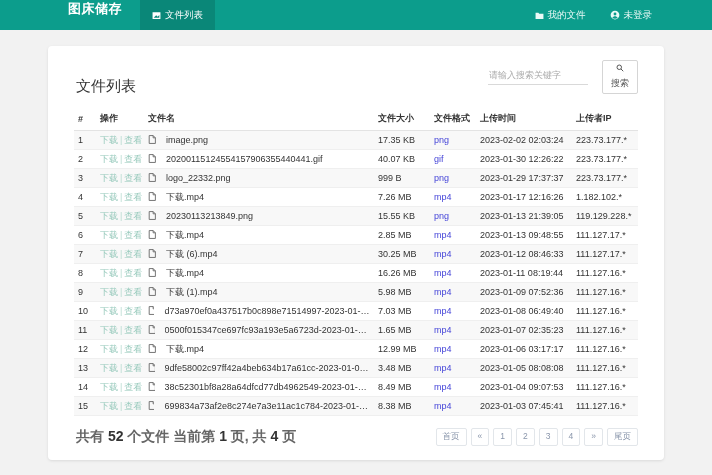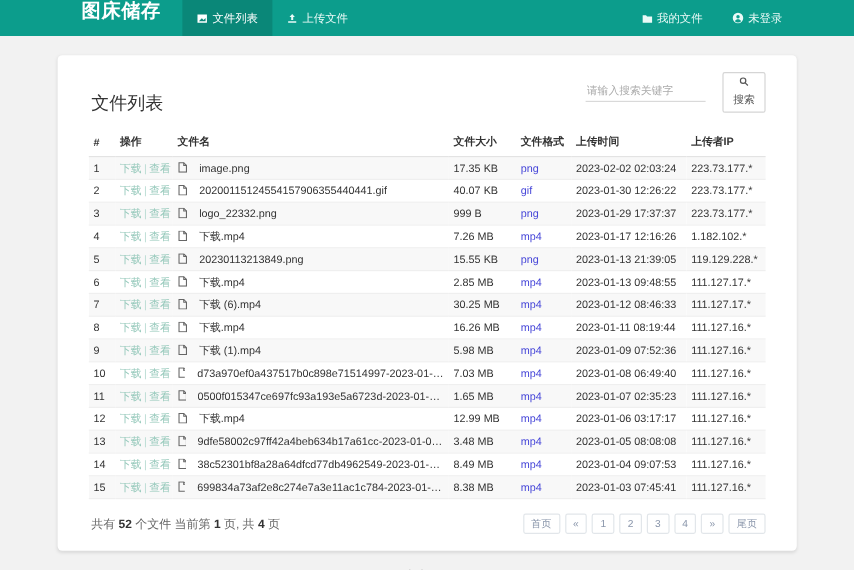--- a/index.html
+++ b/index.html
@@ -8,21 +8,21 @@
     background:#f2f2f2;
     font-family:"Liberation Sans","DejaVu Sans",sans-serif;
     color:#333;
     overflow:hidden;
   }
   
   .navbar { height:30px; background:#0c9d8c; }
   .nav-inner { margin:0 48px; height:30px; display:flex; align-items:stretch; }
   .brand {
     display:flex; align-items:center; padding:0 18px 12px 20px;
-    color:#fff; font-size:16px; font-weight:bold; letter-spacing:.5px;
+    color:#fff; font-size:13px; font-weight:bold; letter-spacing:.5px;
   }
   .nav-item {
     display:flex; align-items:center; gap:4px; padding:0 12px;
     color:#eafaf7; font-size:9.5px; cursor:pointer; white-space:nowrap;
   }
   .nav-item.active { background:#0a8778; color:#fff; }
   .nav-item svg { display:block; }
   .nav-spacer { flex:1; }
   
   .card {
@@ -57,21 +57,21 @@
   }
   tbody tr:nth-child(odd) { background:#f8f8f8; }
   .act-link { color:#94c8ba; text-decoration:none; cursor:pointer; }
   .act-sep { color:#b9dcd2; margin:0 2px; }
   .fname { display:flex; align-items:center; gap:10px; }
   .fname svg { flex:none; }
   .fname span { overflow:hidden; text-overflow:ellipsis; white-space:nowrap; }
   .fmt-link { color:#4545d8; text-decoration:none; cursor:pointer; }
   
   .table-footer { display:flex; justify-content:space-between; align-items:center; margin-top:12px; }
-  .summary { font-size:10px; color:#666; padding-left:2px; }
+  .summary { font-size:14px; color:#666; padding-left:2px;font-weight:bold; }
   .summary b { color:#333; }
   .pages { display:flex; gap:4px;align-items:center; }
   .page-btn {
     min-width:17px; padding:2px 6px; border:1px solid #e2e6ea; background:#fff;
     border-radius:2px; font-size:8.5px; color:#8a96ab; cursor:pointer;
     font-family:inherit; text-align:center; line-height:1.3;
   }
   
   .site-footer { text-align:center; margin-top:13px; font-size:13px; color:#9a9a9a; }
 </style>
@@ -84,29 +84,20 @@
       <span>图床储存</span>
     </div>
     <div class="nav-item active">
       <span>
         <svg width="9" height="9" viewBox="0 0 16 16" fill="currentColor">
             <path d="M1 2h14v12H1V2zm2 2v8h10V7l-3 3-2.5-2.5L3 12V4z"></path>
             <circle cx="5.5" cy="6" r="1.3"></circle>
           </svg>
       </span>
       <span>文件列表</span>
-    </div>
-    <div class="nav-item">
-      <span>
-        <svg width="9" height="9" viewBox="0 0 16 16" fill="currentColor">
-            <path d="M8 1l4 4.5H9.5V10h-3V5.5H4L8 1z"></path>
-            <path d="M2 12h12v2H2z"></path>
-          </svg>
-      </span>
-      <span>上传文件</span>
     </div>
     <div class="nav-spacer"></div>
     <div class="nav-item">
       <span>
         <svg width="9" height="9" viewBox="0 0 16 16" fill="currentColor">
             <path d="M1 3h5l1.5 2H15v9H1V3z"></path>
           </svg>
       </span>
       <span>我的文件</span>
     </div>

